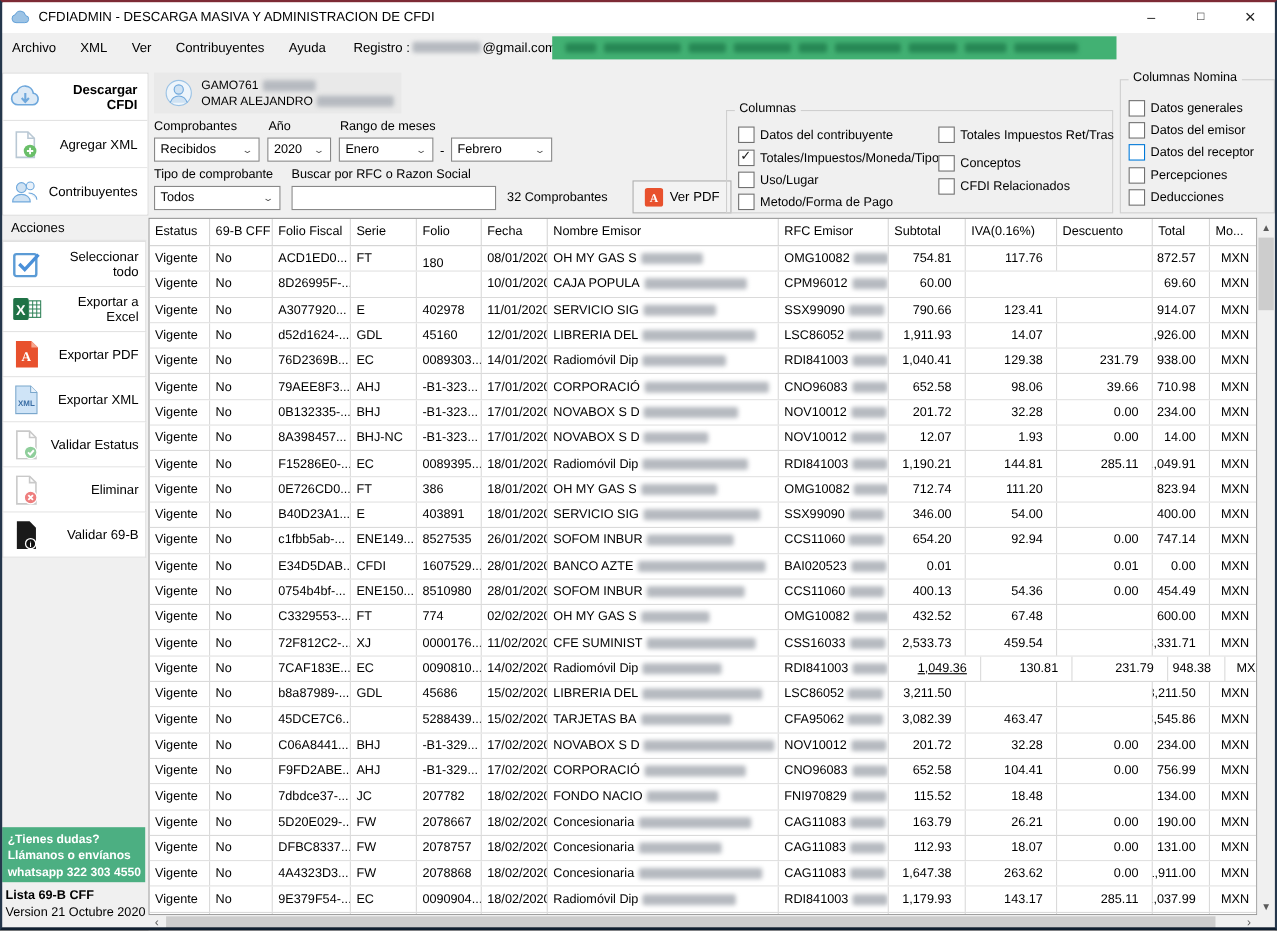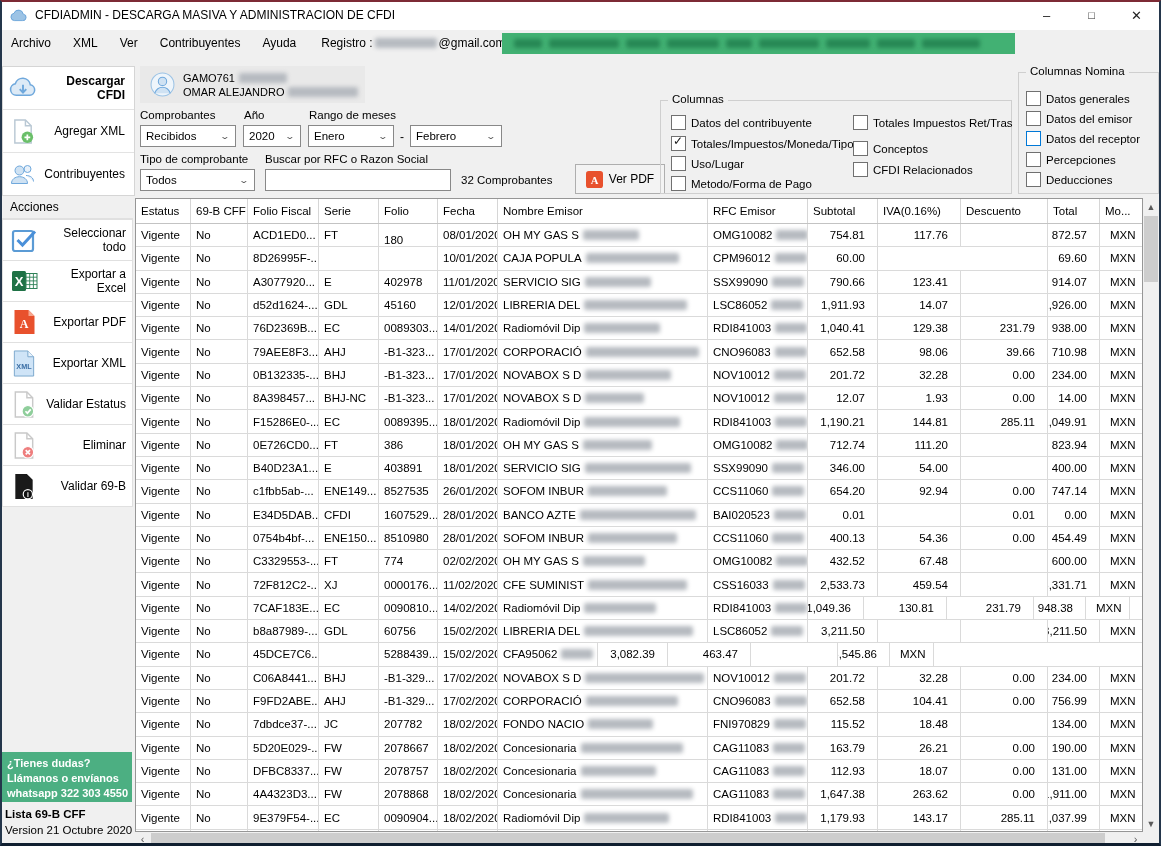--- a/index.html
+++ b/index.html
@@ -1093,21 +1093,21 @@
           <span>14/02/2020</span>
         </div>
         <div class="td" style="width: 210px;">
           <span>Radiomóvil Dip</span>
           <span class="redact" style="width: 72px;"></span>
         </div>
         <div class="td" style="width: 100px;">
           <span>RDI841003</span>
           <span class="redact" style="width: 32px;"></span>
         </div>
-        <div class="td num" style="width: 56px;">
+        <div class="td num" style="width: 84px; text-decoration: underline;">
           <span>1,049.36</span>
         </div>
         <div class="td num" style="width: 83px;">
           <span>130.81</span>
         </div>
         <div class="td num" style="width: 87px;">
           <span>231.79</span>
         </div>
         <div class="td num" style="width: 52px;">
           <span>948.38</span>
@@ -1123,21 +1123,21 @@
         <div class="td" style="width: 57px;">
           <span>No</span>
         </div>
         <div class="td" style="width: 71px;">
           <span>b8a87989-...</span>
         </div>
         <div class="td" style="width: 60px;">
           <span>GDL</span>
         </div>
         <div class="td" style="width: 59px;">
-          <span>60756</span>
+          <span>45686</span>
         </div>
         <div class="td" style="width: 60px;">
           <span>15/02/2020</span>
         </div>
         <div class="td" style="width: 210px;">
           <span>LIBRERIA DEL</span>
           <span class="redact" style="width: 109px;"></span>
         </div>
         <div class="td" style="width: 100px;">
           <span>LSC86052</span>
@@ -1170,20 +1170,24 @@
           <span>45DCE7C6...</span>
         </div>
         <div class="td" style="width: 60px;">
           <span></span>
         </div>
         <div class="td" style="width: 59px;">
           <span>5288439...</span>
         </div>
         <div class="td" style="width: 60px;">
           <span>15/02/2020</span>
+        </div>
+        <div class="td" style="width: 210px;">
+          <span>TARJETAS BA</span>
+          <span class="redact" style="width: 82px;"></span>
         </div>
         <div class="td" style="width: 100px;">
           <span>CFA95062</span>
           <span class="redact" style="width: 32px;"></span>
         </div>
         <div class="td num" style="width: 70px;">
           <span>3,082.39</span>
         </div>
         <div class="td num" style="width: 83px;">
           <span>463.47</span>

